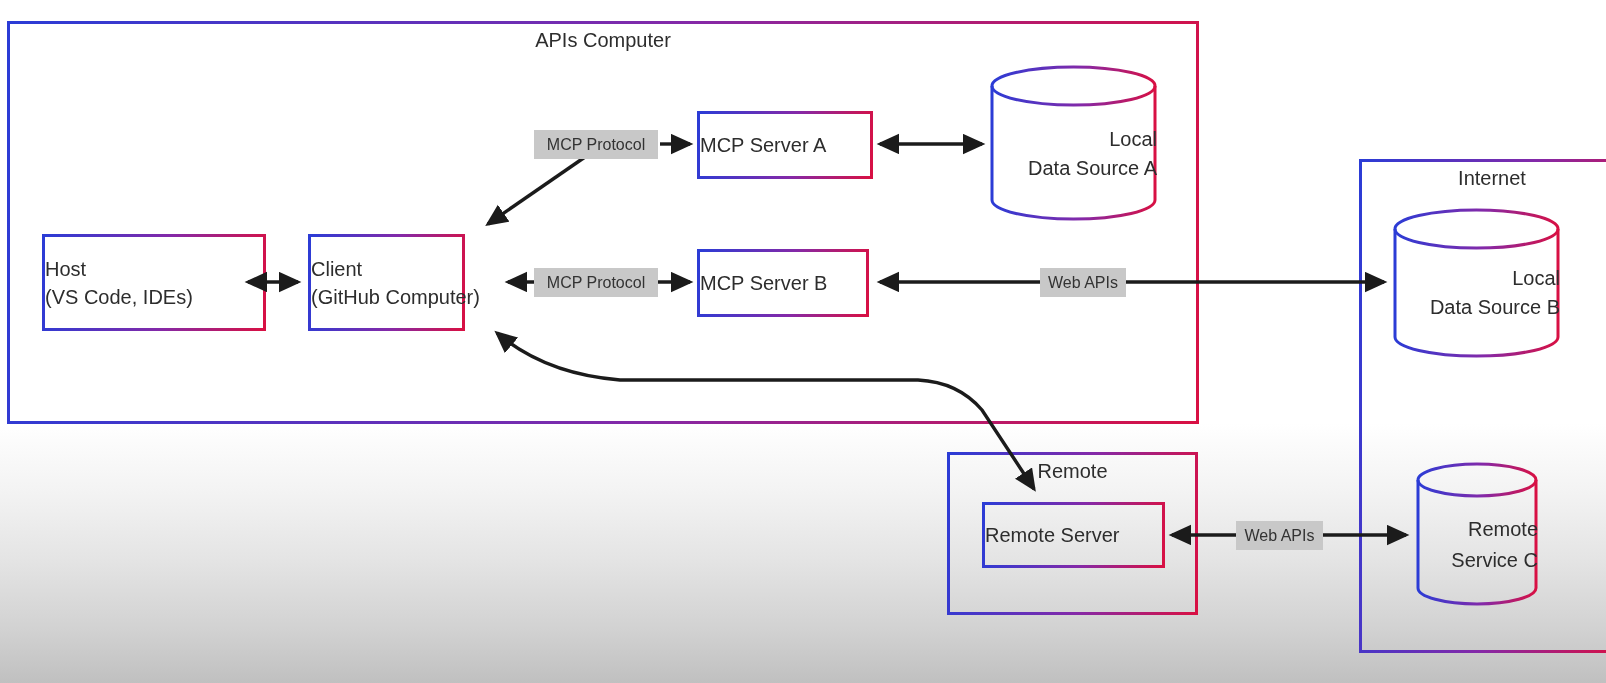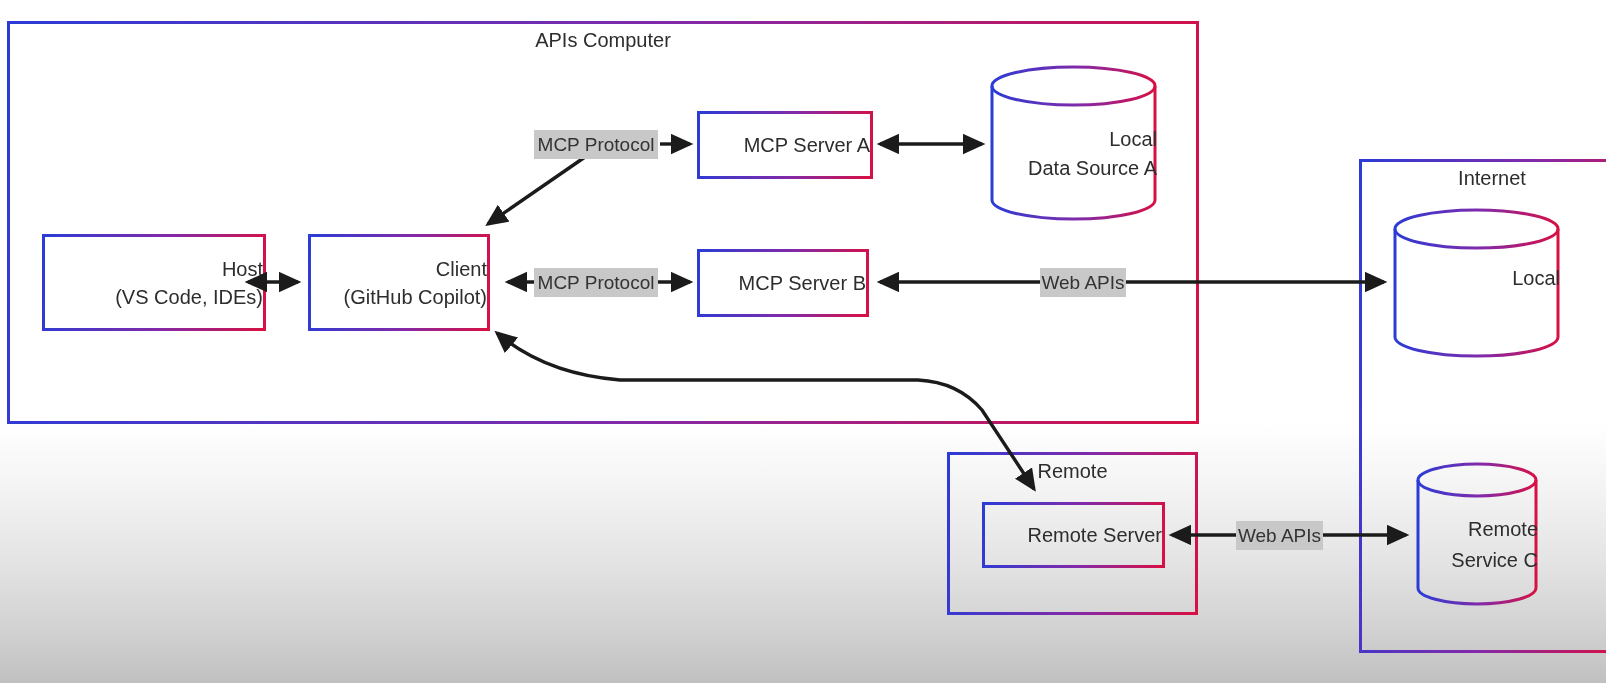--- a/index.html
+++ b/index.html
@@ -9,35 +9,35 @@
     background:linear-gradient(180deg,#ffffff 0%, #ffffff 62%, #f3f3f3 72%, #e4e4e4 82%, #d2d2d2 92%, var(--page-fade,#c0c0c0) 100%);
   }
   
   .gbox {
     position:absolute; box-sizing:border-box;
     border:3px solid transparent;
     border-image:linear-gradient(97deg, var(--gradient-start,#2b3cd6) 0%, var(--gradient-mid,#8429a8) 55%, var(--gradient-end,#d81043) 100%) 1;
     background:transparent;
     z-index:1;
   }
-  .node { display:flex; flex-direction:column; align-items:flex-end; justify-content:center; z-index:3; }
+  .node { display:flex; flex-direction:column; align-items:flex-start; justify-content:center; z-index:3; }
   .nl { display:block; font-size:20px; line-height:28px; color:var(--text,#2d2d2d); white-space:nowrap; }
   .clabel {
     position:absolute; top:3px; left:0; right:0; text-align:center;
     font-size:20px; line-height:26px; color:var(--text,#2d2d2d);
   }
   .cyl { position:absolute; z-index:2; }
   .cyltext { position:absolute; z-index:3; text-align:right; }
   .cyltext .nl { line-height:29px; }
   .edges { position:absolute; left:0; top:0; z-index:4; }
   .elabel {
     position:absolute; z-index:5;
     display:flex; align-items:center; justify-content:center;
     background:var(--label-bg,#c8c8c8); color:#333333;
-    font-size:19px; line-height:29px; height:29px; white-space:nowrap;
+    font-size:16px; line-height:29px; height:29px; white-space:nowrap;
   }
 </style>
 </head>
 <body>
 
 <div class="stage">
 
   <div class="gbox" style="left:7px;top:21px;width:1192px;height:403px;">
     <span class="clabel">APIs Computer</span>
   </div>
@@ -48,23 +48,23 @@
 
   <div class="gbox" style="left:947px;top:452px;width:251px;height:163px;">
     <span class="clabel">Remote</span>
   </div>
 
   <div class="gbox node" style="left:42px;top:234px;width:224px;height:97px;">
     <span class="nl">Host</span>
     <span class="nl">(VS Code, IDEs)</span>
   </div>
 
-  <div class="gbox node" style="left:308px;top:234px;width:182px;height:97px;">
+  <div class="gbox node" style="left:308px;top:234px;width:157px;height:97px;">
     <span class="nl">Client</span>
-    <span class="nl">(GitHub Copilot)</span>
+    <span class="nl">(GitHub Computer)</span>
   </div>
 
   <div class="gbox node" style="left:697px;top:111px;width:176px;height:68px;">
     <span class="nl">MCP Server A</span>
   </div>
 
   <div class="gbox node" style="left:697px;top:249px;width:172px;height:68px;">
     <span class="nl">MCP Server B</span>
   </div>
 
@@ -98,20 +98,21 @@
         <stop offset="1" style="stop-color:var(--gradient-end,#d81043)"></stop>
       </linearGradient>
     </defs>
     <g fill="none" stroke="url(#g2)" stroke-width="3">
       <path d="M 2 21 L 2 129 A 81.5 19 0 0 0 165 129 L 165 21"></path>
       <ellipse cx="83.5" cy="21" rx="81.5" ry="19"></ellipse>
     </g>
   </svg>
   <div class="cyltext" style="left:1393px;top:264px;width:167px;">
     <span class="nl">Local</span>
+    <span class="nl">Data Source B</span>
   </div>
 
   <svg class="cyl" style="left:1416px;top:462px;" width="122" height="146" viewBox="0 0 122 146">
     <defs>
       <linearGradient id="g3" x1="0" y1="0" x2="1" y2="0">
         <stop offset="0" style="stop-color:var(--gradient-start,#2b3cd6)"></stop>
         <stop offset="0.55" style="stop-color:var(--gradient-mid,#8429a8)"></stop>
         <stop offset="1" style="stop-color:var(--gradient-end,#d81043)"></stop>
       </linearGradient>
     </defs>

